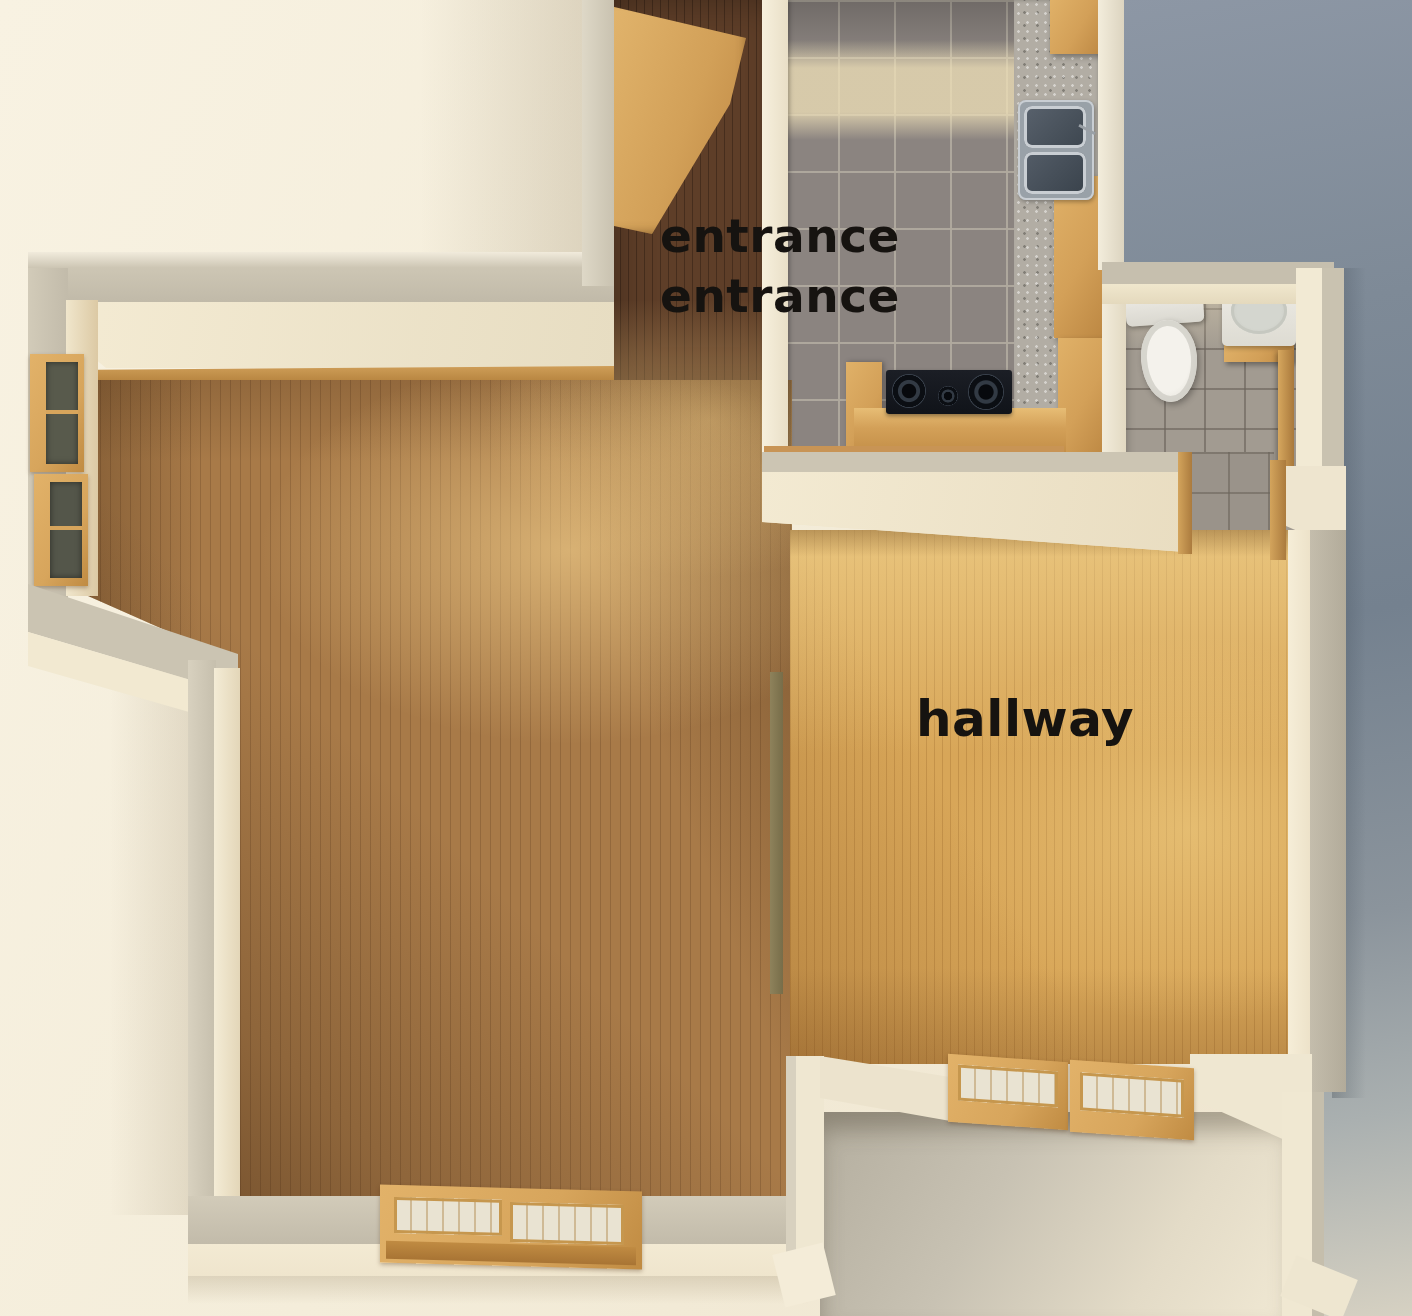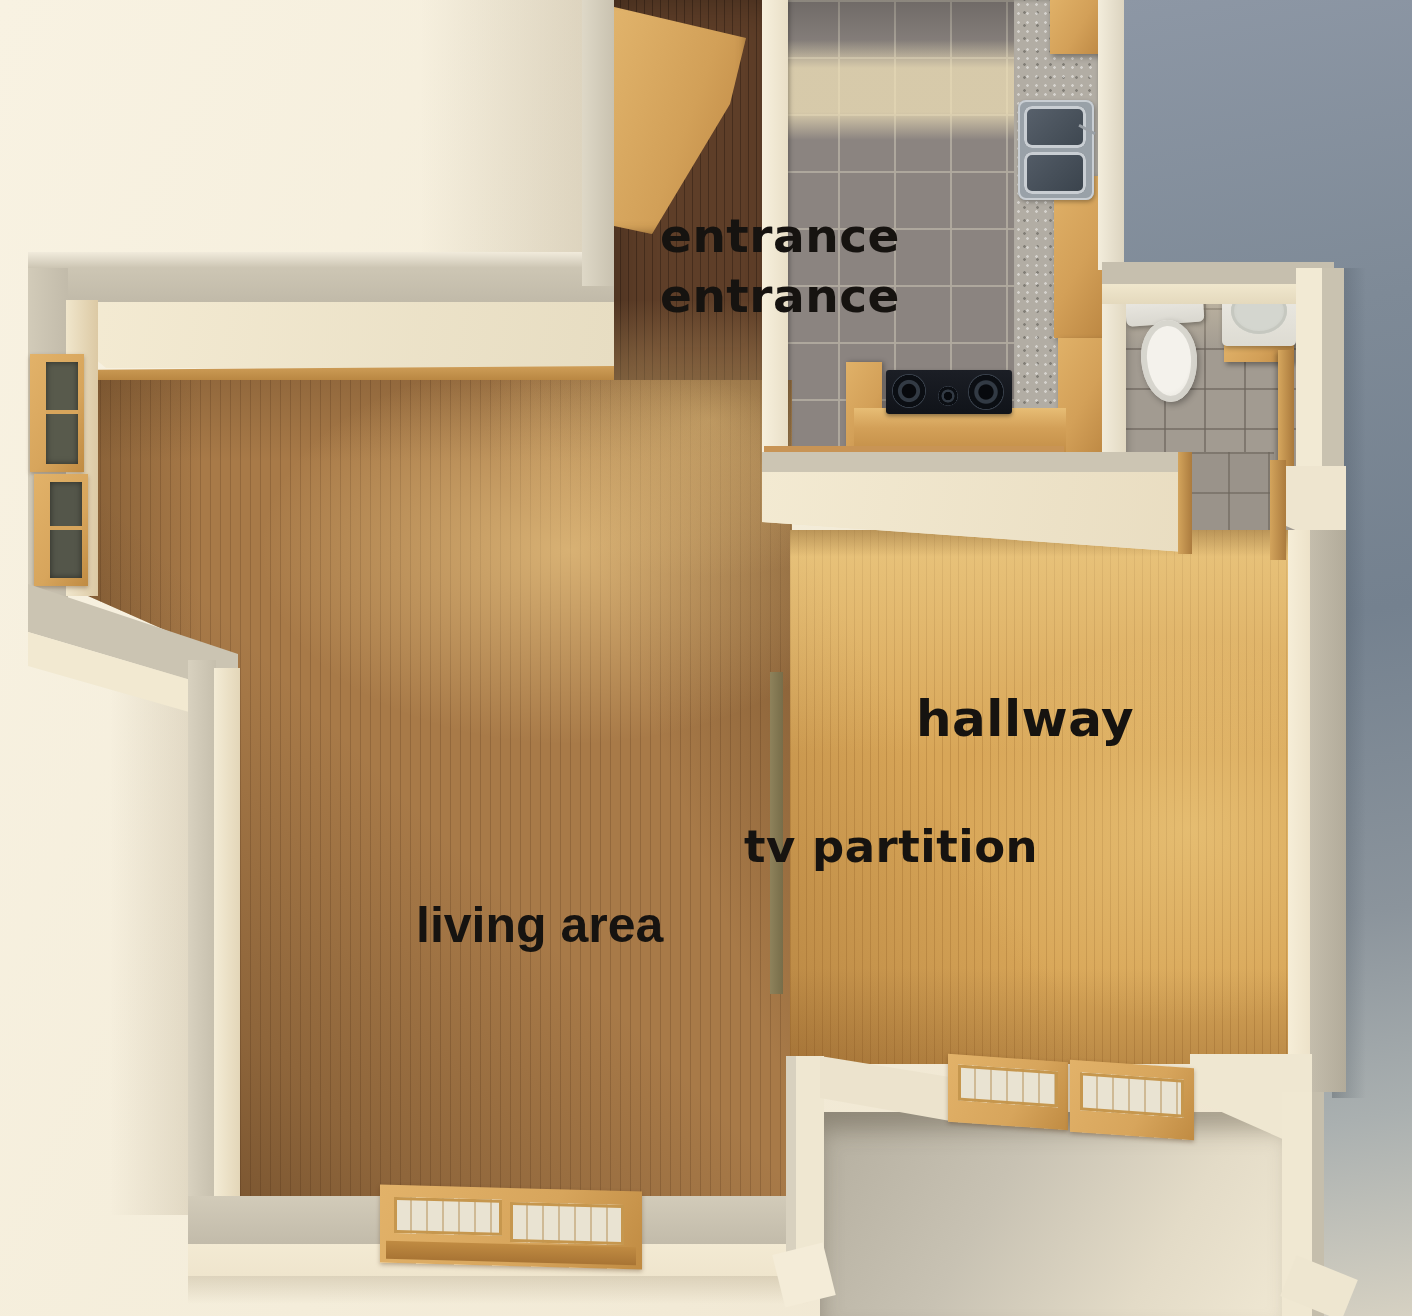--- a/index.html
+++ b/index.html
@@ -225,16 +225,14 @@
   </div>
 
   <div class="a" style="left:770px;top:672px;width:13px;height:322px;
               background:linear-gradient(to right,#8e825b,#776d49);"></div>
 
   <div class="a lbl" style="left:620px;top:206px;font-size:47px;line-height:60px;">
     <div>entrance</div>
     <div>entrance</div>
   </div>
   <div class="a lbl" style="left:876px;top:690px;font-size:50px;">hallway</div>
-  <div class="a lbl" style="left:704px;top:820px;font-size:45px;">tv partition</div>
-  <div class="a lbl" style="left:376px;top:896px;font-size:50px;font-family:'Liberation Sans',sans-serif;letter-spacing:0;">living area</div>
 
 </div>
 
 </body></html>

